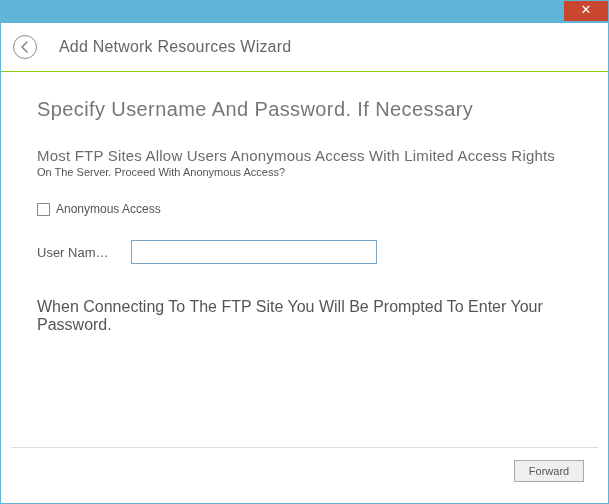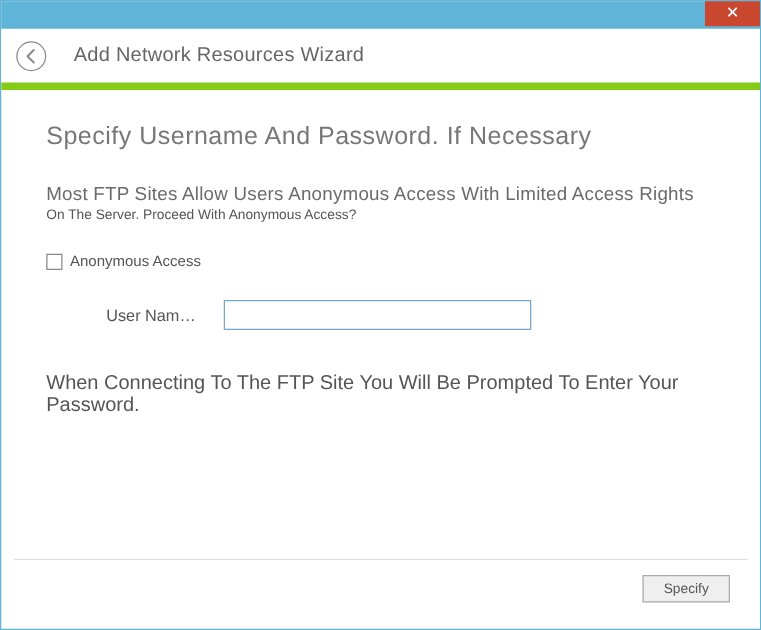--- a/index.html
+++ b/index.html
@@ -37,21 +37,21 @@
     text-align: center;
     cursor: pointer;
     font-family: Arial, sans-serif;
   }
   .header {
     height: 49px;
     background: #fff;
     display: flex;
     align-items: center;
     padding-left: 12px;
-    border-bottom: 6px solid #84cc16;
+    border-bottom: 1px solid #84cc16;
   }
   .back-btn {
     width: 24px;
     height: 24px;
     border-radius: 50%;
     border: 1.5px solid #8a8a8a;
     display: flex;
     align-items: center;
     justify-content: center;
     cursor: pointer;
@@ -102,21 +102,20 @@
   }
   .check-label {
     font-size: 12px;
     color: #555;
   }
   .field-row {
     display: flex;
     align-items: center;
     gap: 22px;
     margin-bottom: 34px;
-    margin-left: 48px;
   }
   .field-label {
     font-size: 13px;
     color: #555;
     min-width: 72px;
   }
   .text-input {
     width: 246px;
     height: 24px;
     border: 1px solid #7aa7c7;
@@ -209,16 +208,16 @@
     <div class="field-row">
       <span class="field-label">User Nam…</span>
       <input class="text-input" type="text" value="" style="">
     </div>
 
     <div class="note">When Connecting To The FTP Site You Will Be Prompted To Enter Your Password.</div>
   </div>
 
 
   <div class="footer">
-    <button class="btn">Specify</button>
+    <button class="btn">Forward</button>
   </div>
 
 </div>
 
 </body></html>

